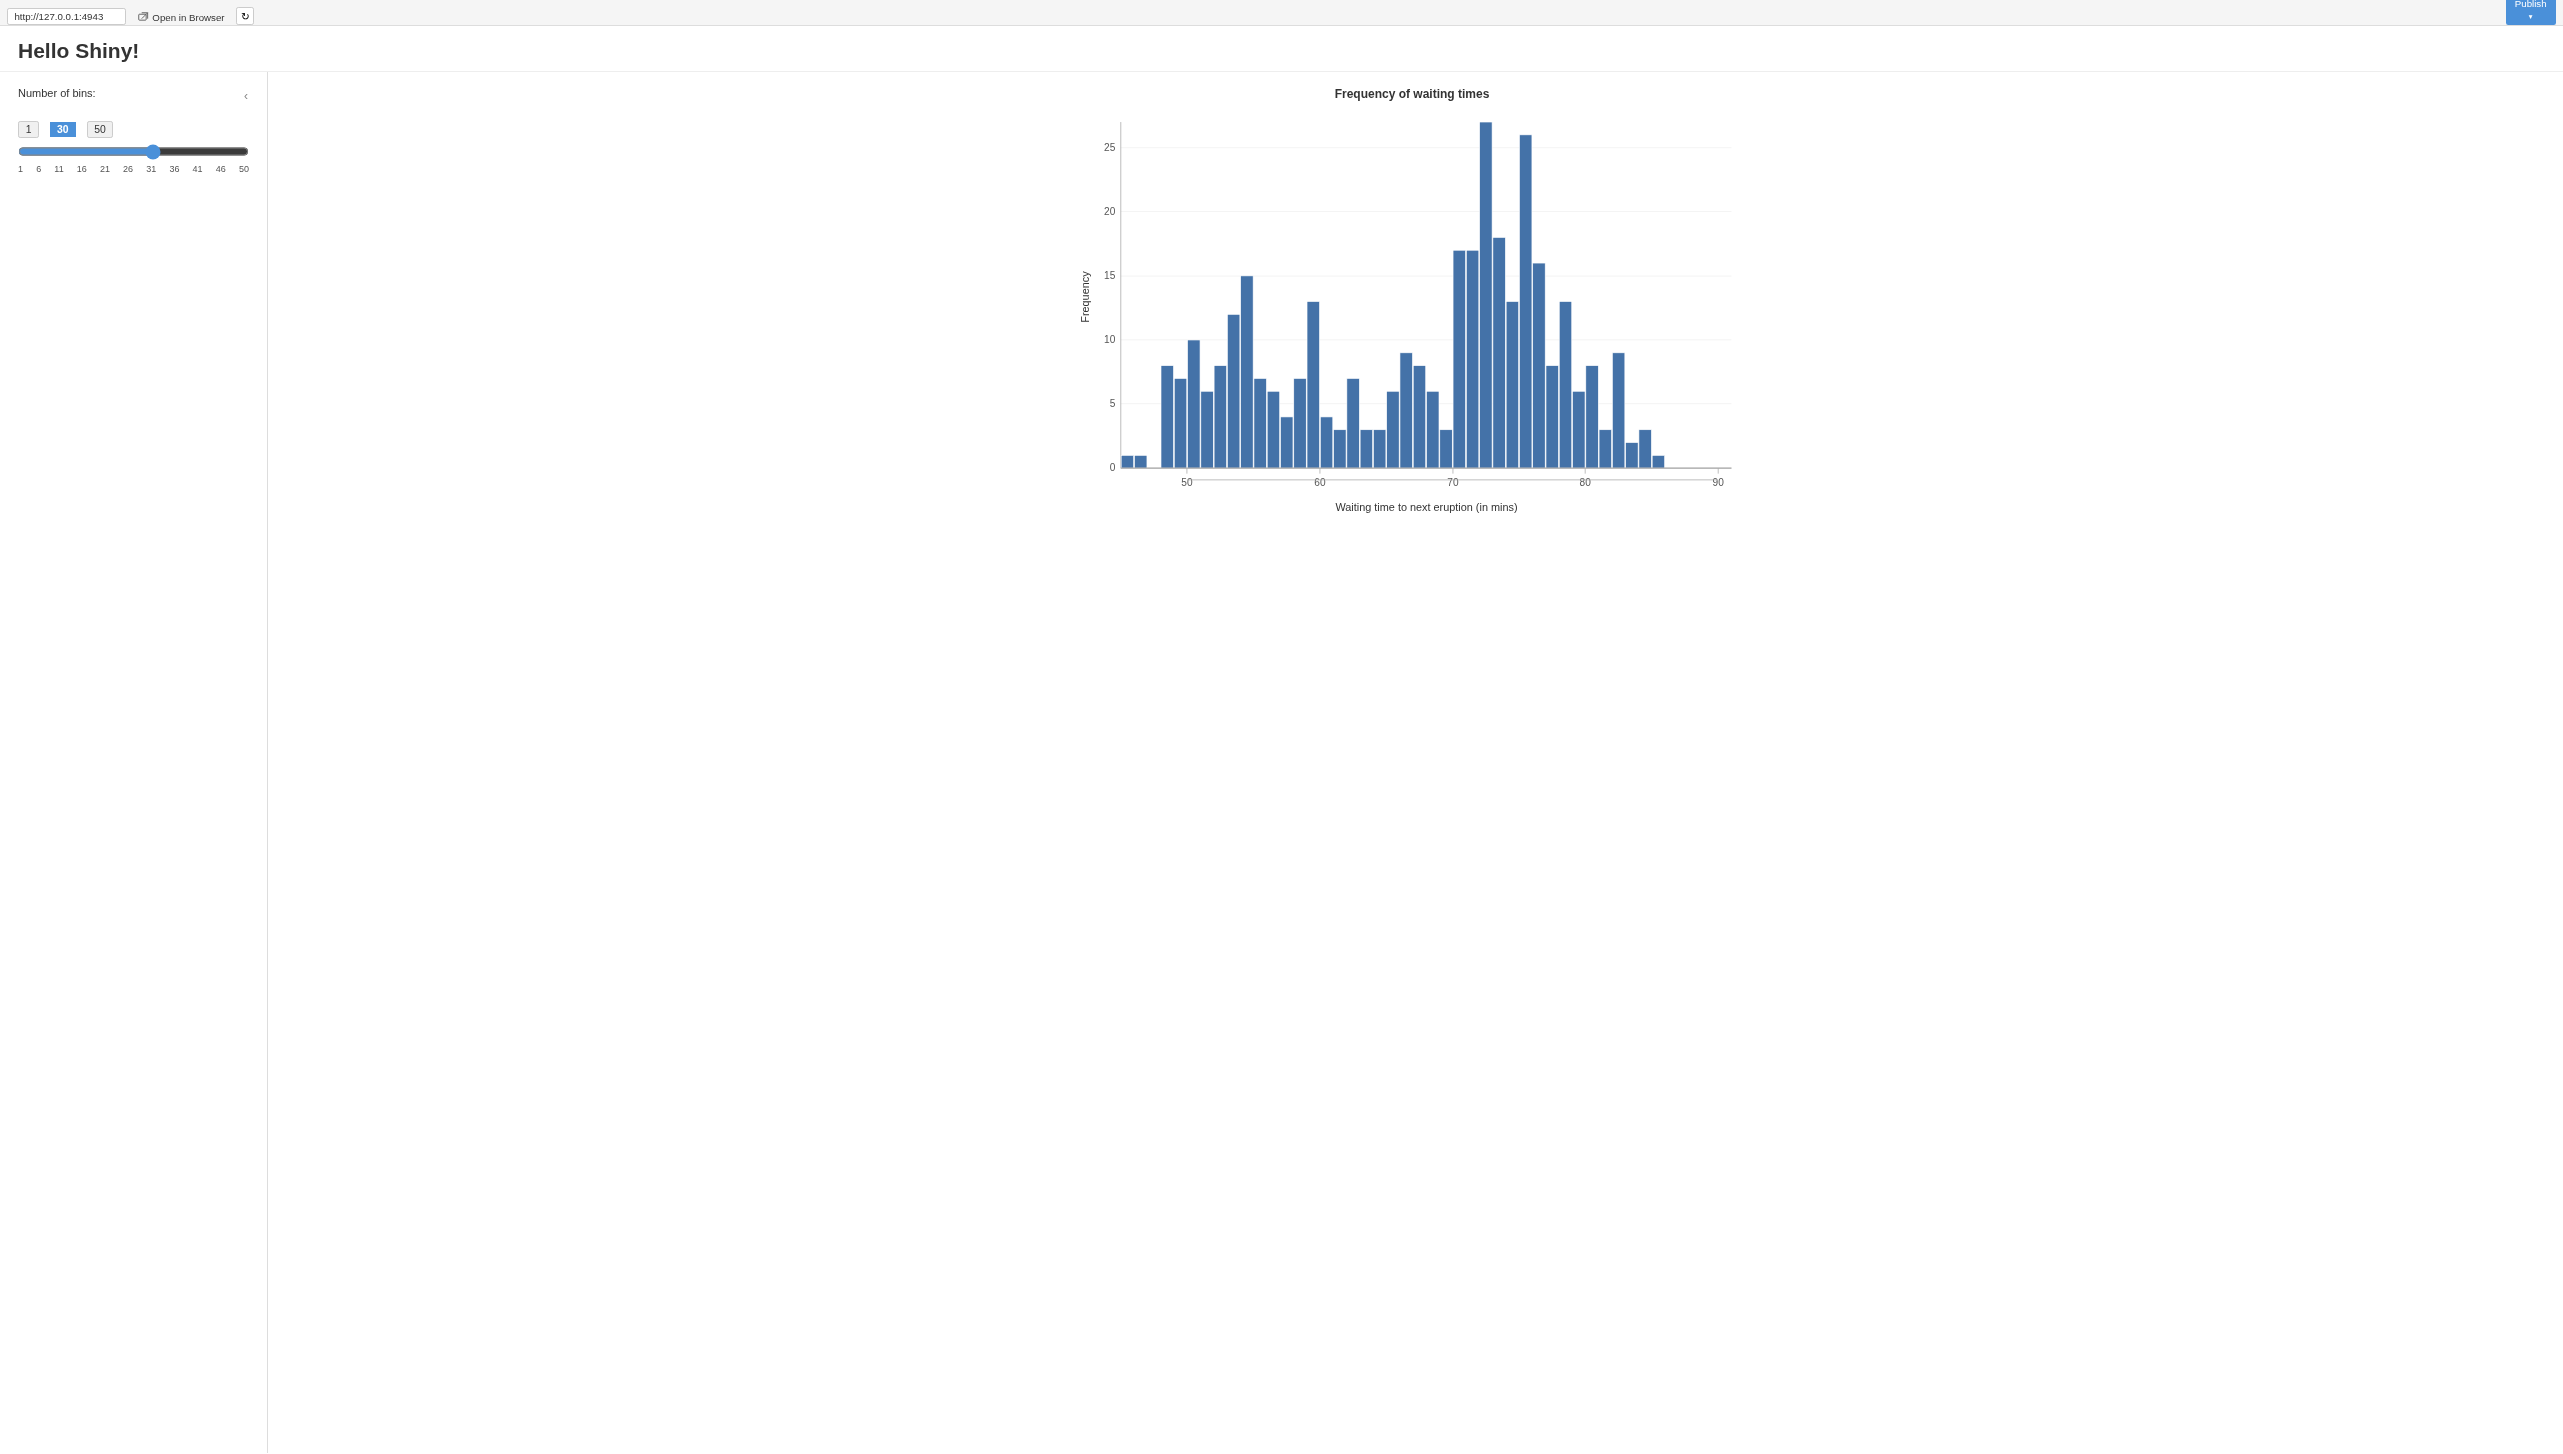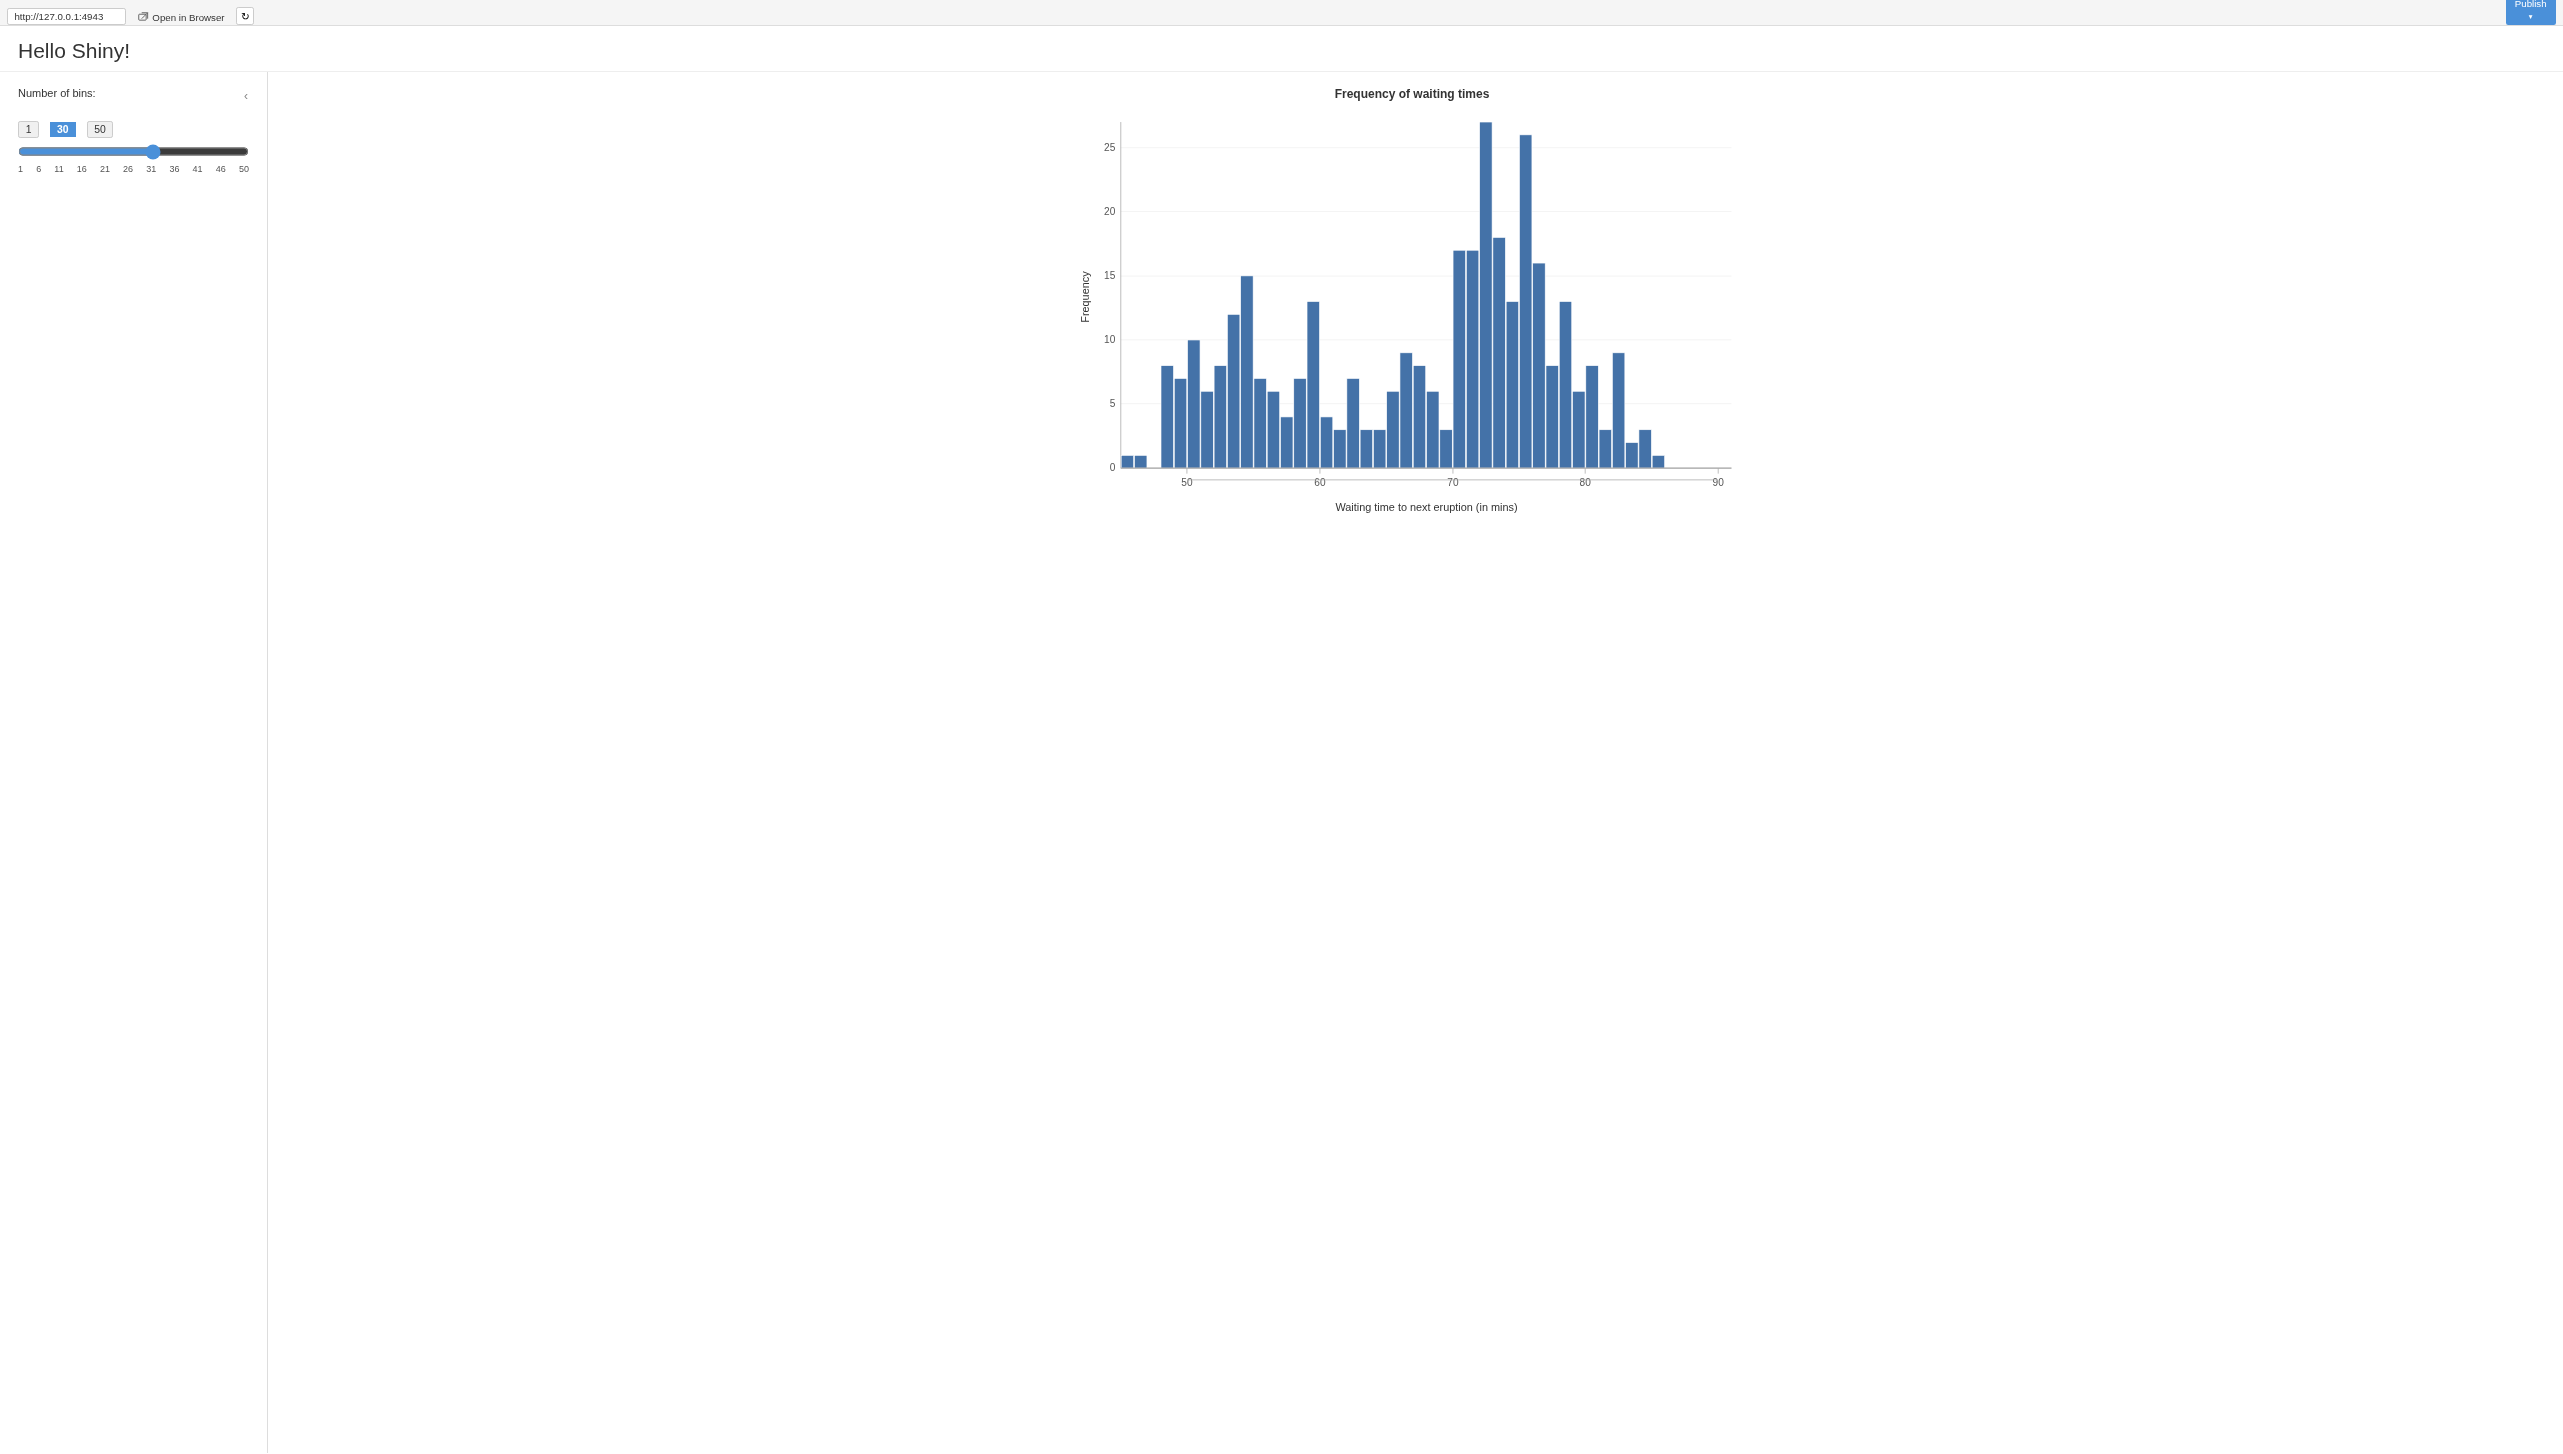--- a/index.html
+++ b/index.html
@@ -58,21 +58,21 @@
       font-size: 9.7px;
       cursor: pointer;
       font-weight: 500;
       flex-direction: column;
     }
     .publish-btn .chevron { font-size: 7.4px; }
 
     
     .page-title {
       font-size: 21px;
-      font-weight: 400;
+      font-weight: 700;
       padding: 13.4px 18px 7.4px;
       border-bottom: 0.7px solid #eee;
     }
 
     
     .main-layout {
       display: flex;
       height: calc(100vh - 28px - 45px);
     }
 

